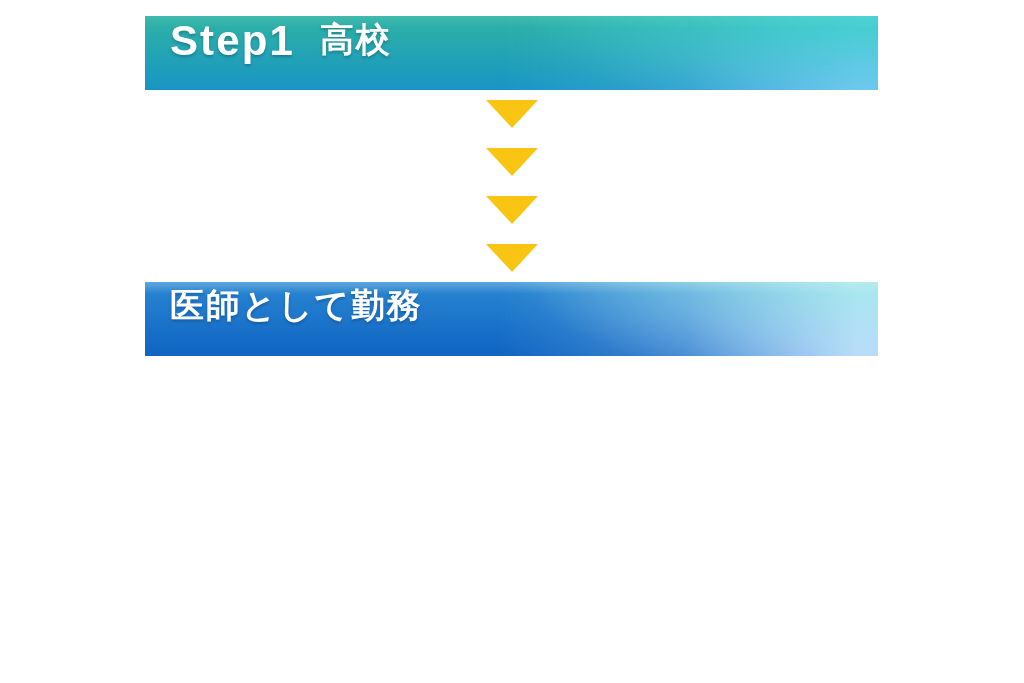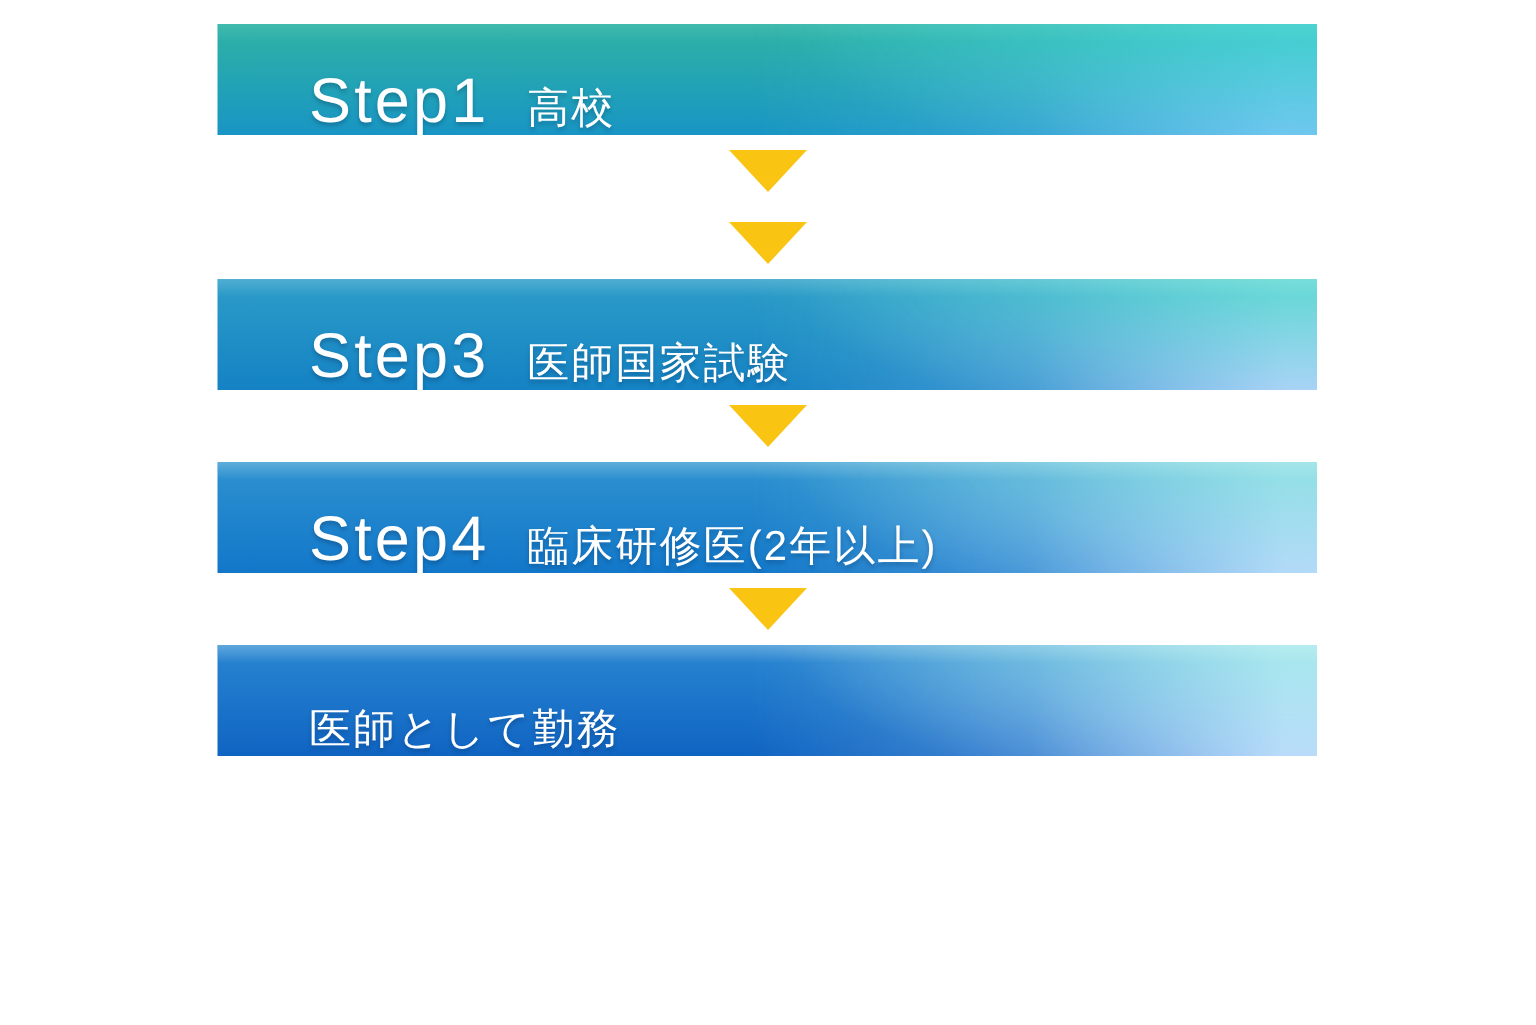--- a/index.html
+++ b/index.html
@@ -21,30 +21,29 @@
   .lay-glow {
     background:linear-gradient(to bottom, var(--tr), var(--br));
     -webkit-mask-image:radial-gradient(ellipse 62% 185% at 101% -5%, rgba(0,0,0,0.62) 0%, rgba(0,0,0,0.34) 48%, rgba(0,0,0,0) 80%);
     mask-image:radial-gradient(ellipse 62% 185% at 101% -5%, rgba(0,0,0,0.62) 0%, rgba(0,0,0,0.34) 48%, rgba(0,0,0,0) 80%);
   }
   .lay-top {
     background:linear-gradient(to bottom, rgba(220,244,246,var(--hl)) 0px, rgba(220,244,246,0) 12px);
   }
   .bar-label {
     position:absolute; left:25px; top:1px; height:100%;
-    display:flex; align-items:flex-end;
-    color:#fff; font-weight:normal; font-size:42px;
+    display:flex; align-items:flex-start;
+    color:#fff; font-weight:bold; font-size:42px;
     letter-spacing:0.05em;
     text-shadow:0 2px 3px rgba(0,30,60,0.28);
     white-space:nowrap;
     z-index:2;
-    margin-left:36px;
   }
   .step-no { margin-right:0.60em; }
-  .step-title { font-size:28px; letter-spacing:0.05em; }
+  .step-title { font-size:34px; letter-spacing:0.05em; }
   .arrow-gap {
     height:48px; display:flex; align-items:center; justify-content:center;
   }
   .arrow-gap svg { display:block; }
 </style>
 </head>
 <body style="background: rgb(255, 255, 255);">
 
 <div class="flow">
   <div class="bar" style="--tl: #2fb3a4; --bl: #1895c4; --tr: #3ecfcc; --br: #6fc7ef; --hl: 0.1;">
@@ -59,42 +58,24 @@
   <div class="arrow-gap">
     <svg width="54" height="30" viewBox="0 0 54 30">
       <polygon points="1,1 53,1 27,29" class="arrow-poly" fill="#f9c412"></polygon>
     </svg>
   </div>
   <div class="arrow-gap">
     <svg width="54" height="30" viewBox="0 0 54 30">
       <polygon points="1,1 53,1 27,29" class="arrow-poly" fill="#f9c412"></polygon>
     </svg>
   </div>
-  <div class="bar" style="--tl: #2d9dc8; --bl: #1482c4; --tr: #5fd8d3; --br: #a8d3f5; --hl: 0.2;">
-    <div class="lay lay-right"></div>
-    <div class="lay lay-glow"></div>
-    <div class="lay lay-top"></div>
-    <div class="bar-label">
-      <span class="step-no">Step3</span>
-      <span class="step-title">医師国家試験</span>
-    </div>
-  </div>
   <div class="arrow-gap">
     <svg width="54" height="30" viewBox="0 0 54 30">
       <polygon points="1,1 53,1 27,29" class="arrow-poly" fill="#f9c412"></polygon>
     </svg>
-  </div>
-  <div class="bar" style="--tl: #2e92d0; --bl: #1277c9; --tr: #8fe0e4; --br: #b3daf8; --hl: 0.28;">
-    <div class="lay lay-right"></div>
-    <div class="lay lay-glow"></div>
-    <div class="lay lay-top"></div>
-    <div class="bar-label">
-      <span class="step-no">Step4</span>
-      <span class="step-title">臨床研修医(2年以上)</span>
-    </div>
   </div>
   <div class="arrow-gap">
     <svg width="54" height="30" viewBox="0 0 54 30">
       <polygon points="1,1 53,1 27,29" class="arrow-poly" fill="#f9c412"></polygon>
     </svg>
   </div>
   <div class="bar" style="--tl: #2a86d2; --bl: #0f64c2; --tr: #a5e8ec; --br: #b9dcfa; --hl: 0.3;">
     <div class="lay lay-right"></div>
     <div class="lay lay-glow"></div>
     <div class="lay lay-top"></div>

